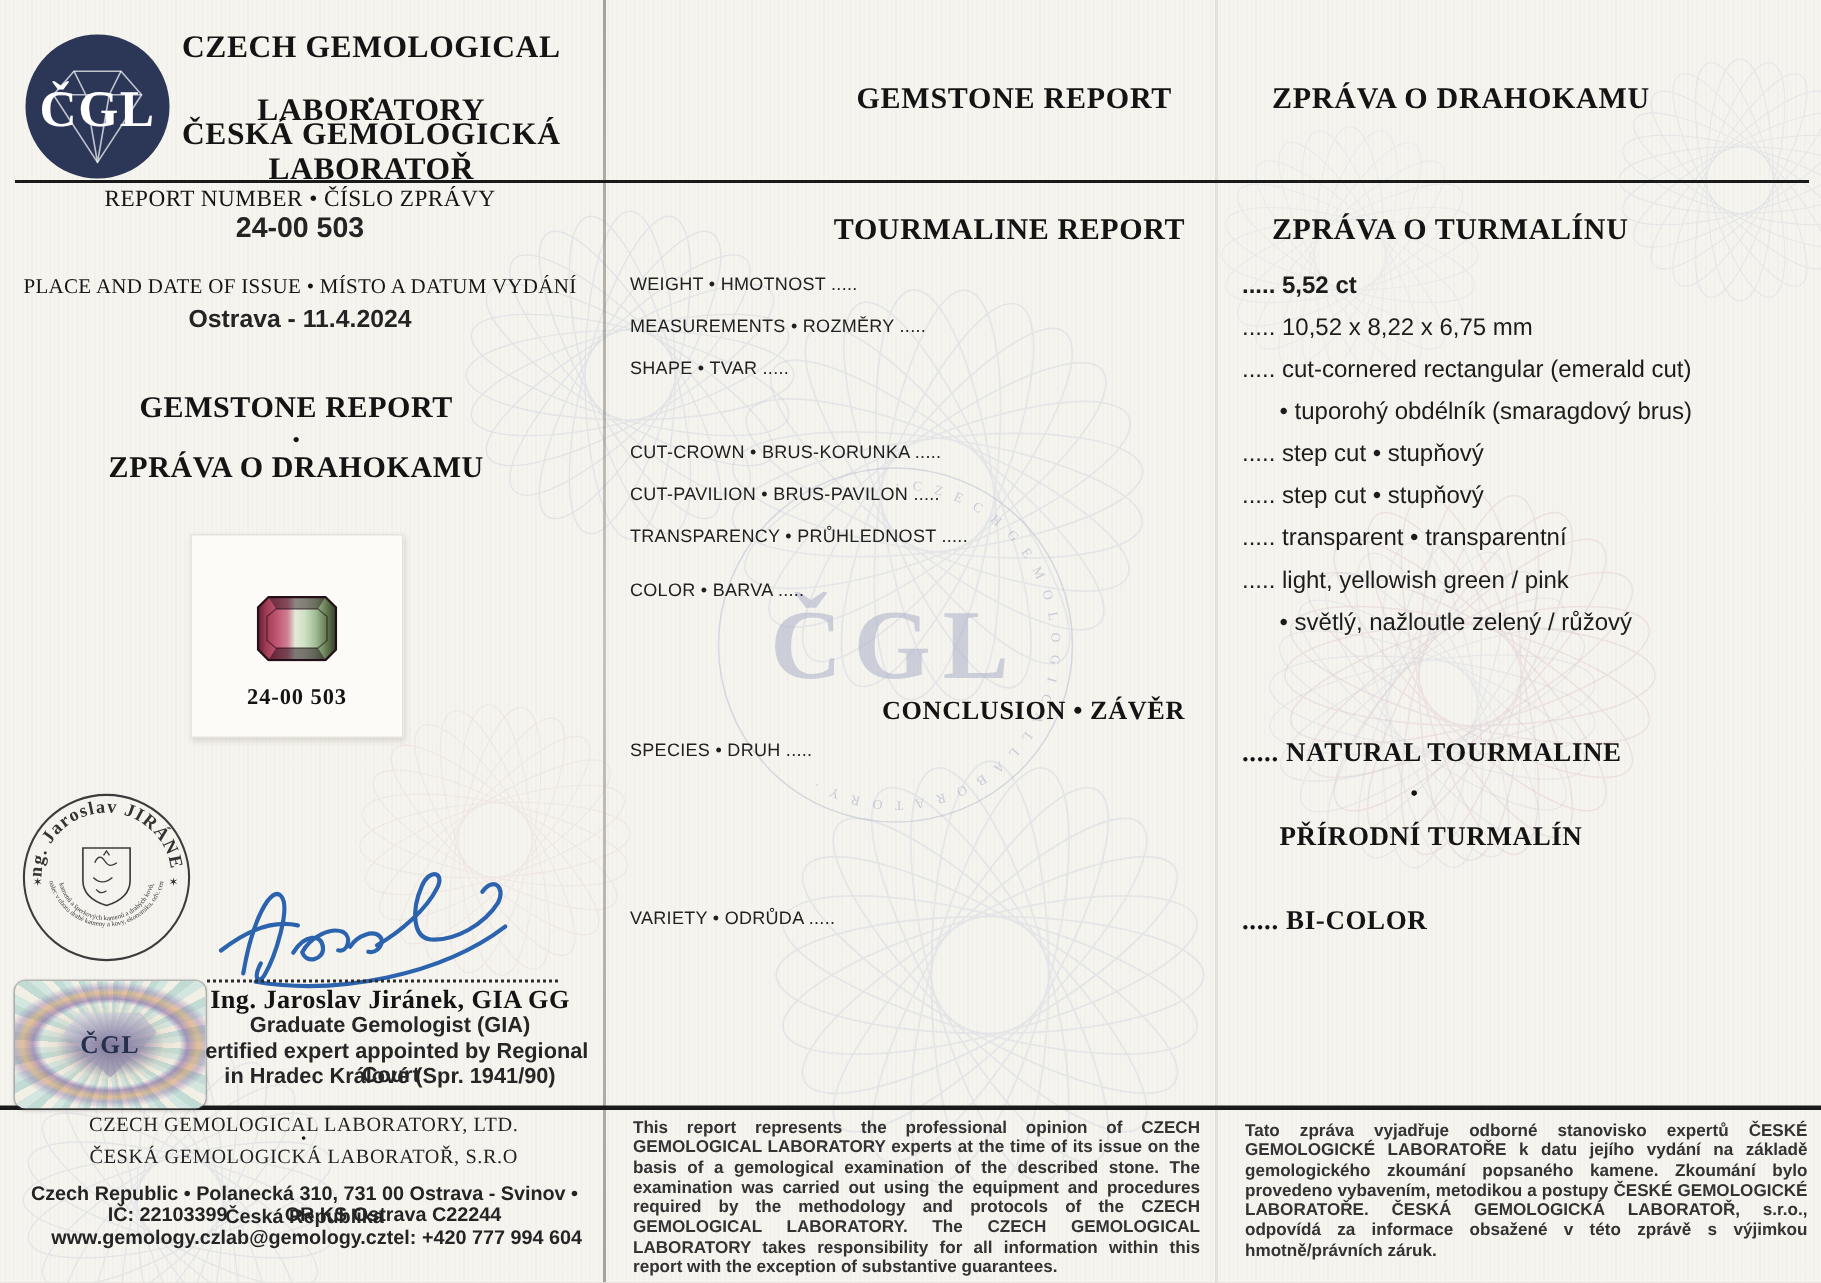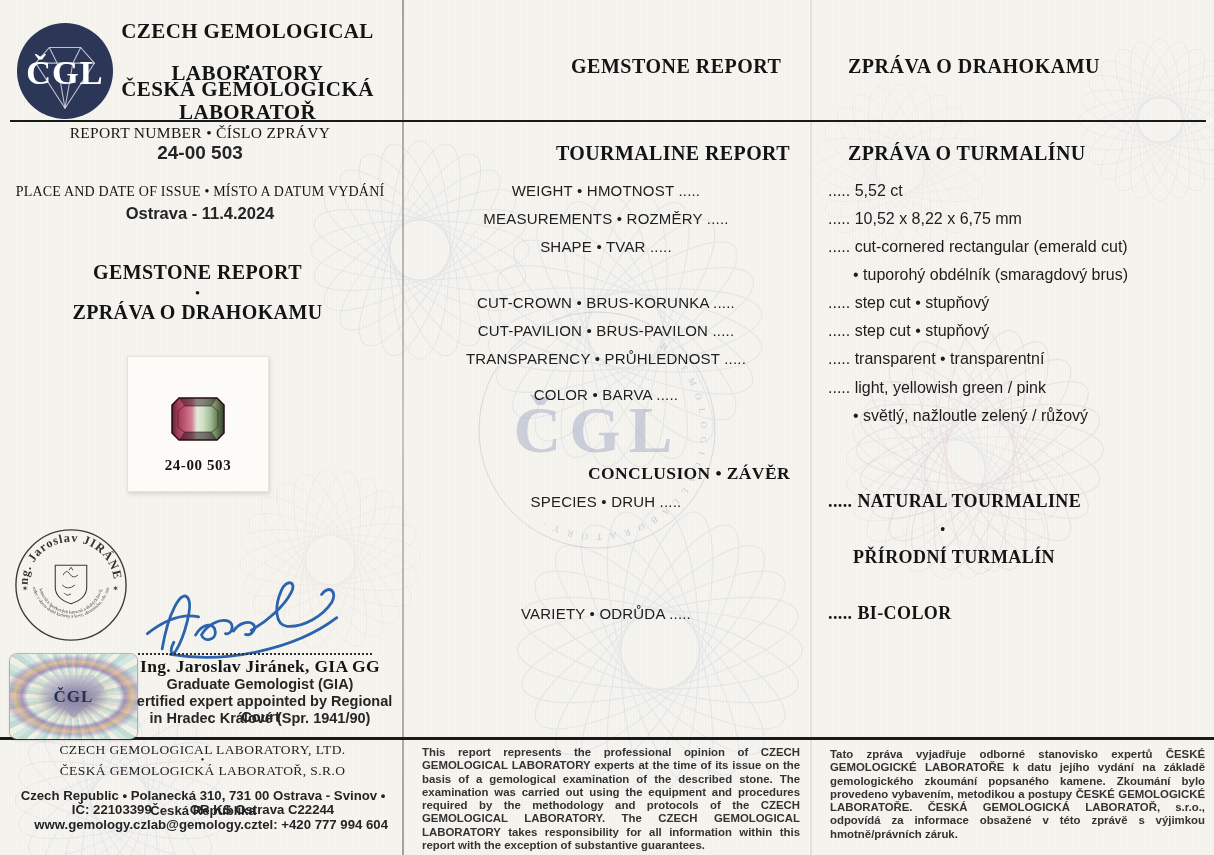--- a/index.html
+++ b/index.html
@@ -11,21 +11,21 @@
   }
   .abs{position:absolute;}
   .serif{font-family:"Liberation Serif",serif;color:#151515;}
   .serifb{font-family:"Liberation Serif",serif;font-weight:700;color:#141414;}
   .sans{font-family:"Liberation Sans",sans-serif;color:#1d1d1d;}
   .sansb{font-family:"Liberation Sans",sans-serif;font-weight:700;color:#242424;}
   .ctr{text-align:center;}
   .rt{text-align:right;}
   .rule{position:absolute;background:#1a1a1a;}
   .fold{position:absolute;top:0;bottom:0;}
-  .lbl{position:absolute;left:420px;width:372px;text-align:center;font-size:15px;letter-spacing:.2px;color:#202020;}
+  .lbl{position:absolute;left:420px;width:372px;text-align:left;font-size:12px;letter-spacing:.2px;color:#202020;}
   .val{position:absolute;left:828px;font-size:16px;color:#1c1c1c;}
   .val2{position:absolute;left:853px;font-size:16px;color:#1c1c1c;}
   .cval{position:absolute;left:828px;font-family:"Liberation Serif",serif;font-weight:700;font-size:18px;letter-spacing:.4px;color:#141414;}
   .disc{position:absolute;font-size:11.4px;line-height:13.3px;font-weight:700;color:#333;text-align:justify;font-family:"Liberation Sans",sans-serif;}
   .holo{
     position:absolute;left:10px;top:654px;width:127px;height:85px;border-radius:7px;overflow:hidden;
     background:
       radial-gradient(ellipse 38% 34% at 50% 50%, rgba(72,56,104,.9) 0%, rgba(120,96,140,.55) 45%, rgba(210,190,170,.25) 75%, transparent 100%),
       radial-gradient(ellipse 70% 62% at 50% 50%, transparent 52%, rgba(126,88,158,.55) 58%, rgba(214,146,80,.5) 66%, rgba(126,88,158,.35) 72%, transparent 80%),
       repeating-conic-gradient(from 8deg at 50% 50%, #d4e6e0 0deg 5deg, #f2efe4 5deg 10deg, #c2dcd5 10deg 15deg),
@@ -197,21 +197,21 @@
     <span class="sansb" style="font-size:13.2px;">tel: +420 777 994 604</span>
   </div>
 
   <div class="abs serifb" style="left:571px;top:55px;font-size:20px;letter-spacing:.5px;">GEMSTONE REPORT</div>
   <div class="abs serifb" style="left:848px;top:55px;font-size:20px;letter-spacing:.5px;">ZPRÁVA O DRAHOKAMU</div>
 
   <div class="abs serifb rt" style="left:420px;top:142px;width:370px;font-size:20px;letter-spacing:.4px;">TOURMALINE REPORT</div>
   <div class="abs serifb" style="left:848px;top:142px;font-size:20px;letter-spacing:.4px;">ZPRÁVA O TURMALÍNU</div>
 
   <div class="lbl" style="top:182px;">WEIGHT • HMOTNOST .....</div>
-  <div class="val" style="top:182px;">..... 5,52 ct</div>
+  <div class="val" style="top:182px;font-weight:bold;">..... 5,52 ct</div>
 
   <div class="lbl" style="top:210px;">MEASUREMENTS • ROZMĚRY .....</div>
   <div class="val" style="top:210px;">..... 10,52 x 8,22 x 6,75 mm</div>
 
   <div class="lbl" style="top:238px;">SHAPE • TVAR .....</div>
   <div class="val" style="top:238px;">..... cut-cornered rectangular (emerald cut)</div>
   <div class="val2" style="top:266px;">• tuporohý obdélník (smaragdový brus)</div>
 
   <div class="lbl" style="top:294px;">CUT-CROWN • BRUS-KORUNKA .....</div>
   <div class="val" style="top:294px;">..... step cut • stupňový</div>

